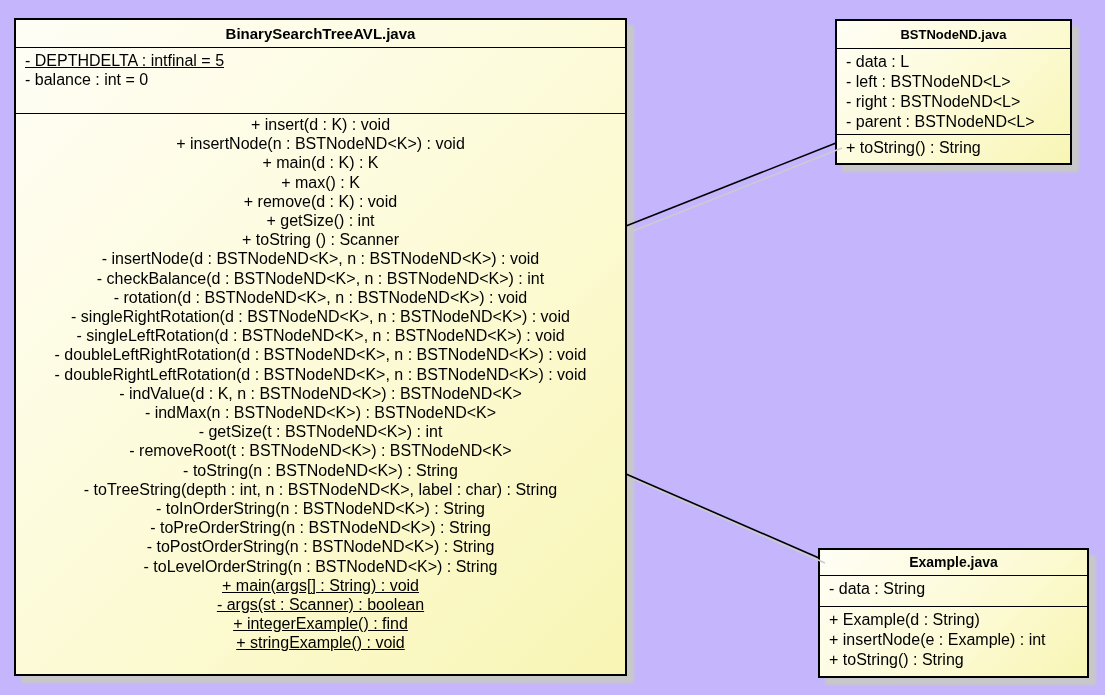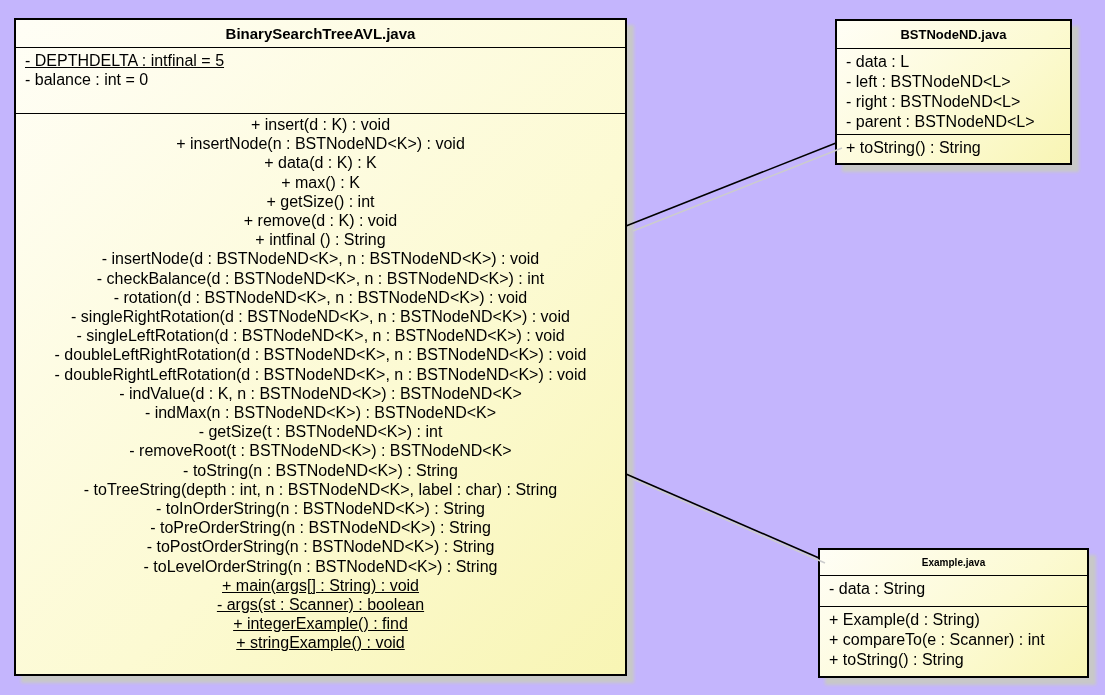--- a/index.html
+++ b/index.html
@@ -17,21 +17,21 @@
     background:linear-gradient(135deg,#fffef6 0%,#fcfad2 60%,#f8f5b4 100%);
     box-shadow:7px 7px 3px #c8c8c8;
     display:flex; flex-direction:column;
   }
   .uml-title {
     flex:0 0 auto; border-bottom:1px solid #000;
     font-weight:bold; text-align:center; white-space:nowrap; overflow:hidden;
   }
   .t-main { font-size:15px; line-height:27px; height:27px; }
   .t-node { font-size:13px; line-height:27px; height:27px; }
-  .t-ex   { font-size:10px; line-height:25px; height:25px; }
+  .t-ex   { font-size:14px; line-height:25px; height:25px; }
   ul.uml-section {
     list-style:none; margin:0; box-sizing:border-box;
     border-bottom:1px solid #000; overflow:hidden; padding:3px 0 0 0;
   }
   ul.uml-section.no-sep { border-bottom:none; flex:1 1 auto; }
   ul.methods-main { padding-top:1px;text-align:center; }
   li.member {
     display:block; padding:0 9px; white-space:nowrap;
     font-size:16px;
   }
@@ -62,29 +62,29 @@
 
 
         <li class="member lh-main">- balance : int = 0</li>
       </ul>
     <ul class="uml-section no-sep methods-main">
 
         <li class="member lh-main">+ insert(d : K) : void</li>
 
         <li class="member lh-main">+ insertNode(n : BSTNodeND&lt;K&gt;) : void</li>
 
-        <li class="member lh-main">+ data(d : K) : K</li>
+        <li class="member lh-main">+ main(d : K) : K</li>
 
         <li class="member lh-main">+ max() : K</li>
 
+        <li class="member lh-main">+ remove(d : K) : void</li>
+
         <li class="member lh-main">+ getSize() : int</li>
 
-        <li class="member lh-main">+ remove(d : K) : void</li>
-
-        <li class="member lh-main">+ intfinal () : String</li>
+        <li class="member lh-main">+ toString () : Scanner</li>
 
         <li class="member lh-main">- insertNode(d : BSTNodeND&lt;K&gt;, n : BSTNodeND&lt;K&gt;) : void</li>
 
         <li class="member lh-main">- checkBalance(d : BSTNodeND&lt;K&gt;, n : BSTNodeND&lt;K&gt;) : int</li>
 
         <li class="member lh-main">- rotation(d : BSTNodeND&lt;K&gt;, n : BSTNodeND&lt;K&gt;) : void</li>
 
         <li class="member lh-main">- singleRightRotation(d : BSTNodeND&lt;K&gt;, n : BSTNodeND&lt;K&gt;) : void</li>
 
         <li class="member lh-main">- singleLeftRotation(d : BSTNodeND&lt;K&gt;, n : BSTNodeND&lt;K&gt;) : void</li>
@@ -145,19 +145,19 @@
   <div class="uml-box" style="left:818px; top:548px; width:271px; height:130px;">
     <div class="uml-title t-ex">Example.java</div>
     <ul class="uml-section attrs-ex">
 
         <li class="member lh-20">- data : String</li>
       </ul>
     <ul class="uml-section no-sep">
 
         <li class="member lh-20">+ Example(d : String)</li>
 
-        <li class="member lh-20">+ compareTo(e : Scanner) : int</li>
+        <li class="member lh-20">+ insertNode(e : Example) : int</li>
 
         <li class="member lh-20">+ toString() : String</li>
       </ul>
   </div>
 
 </div>
 
 </body></html>

